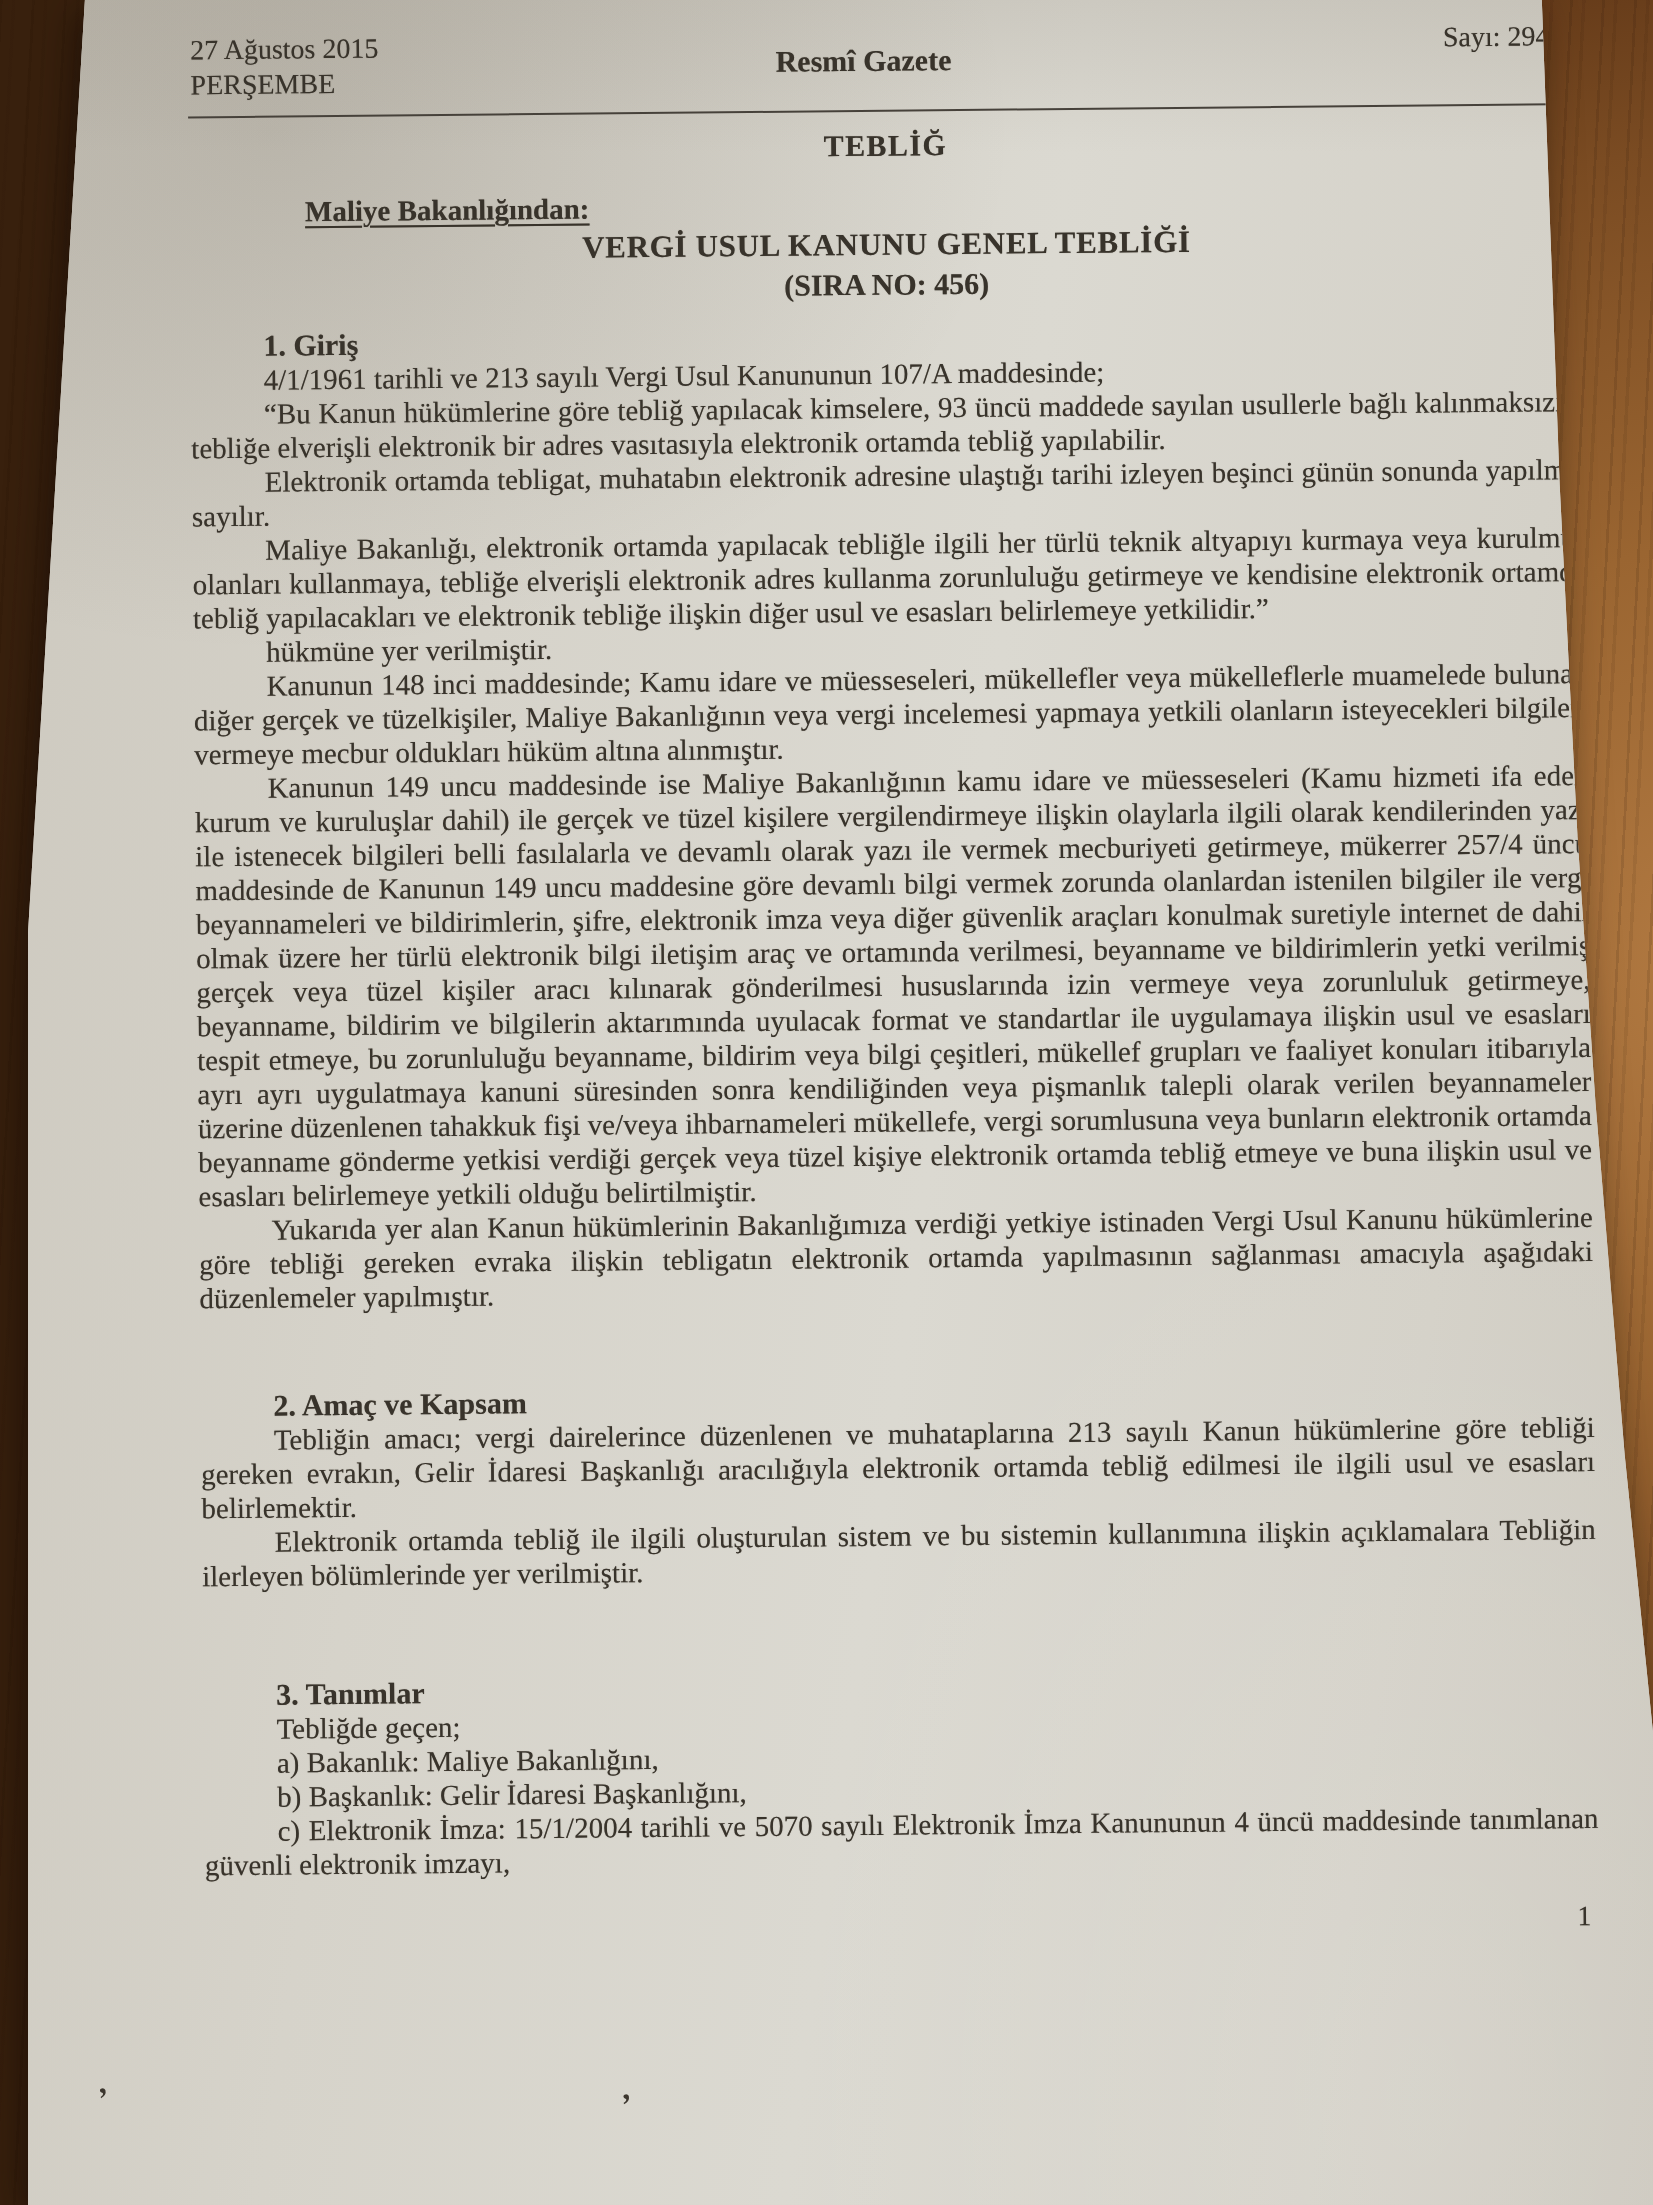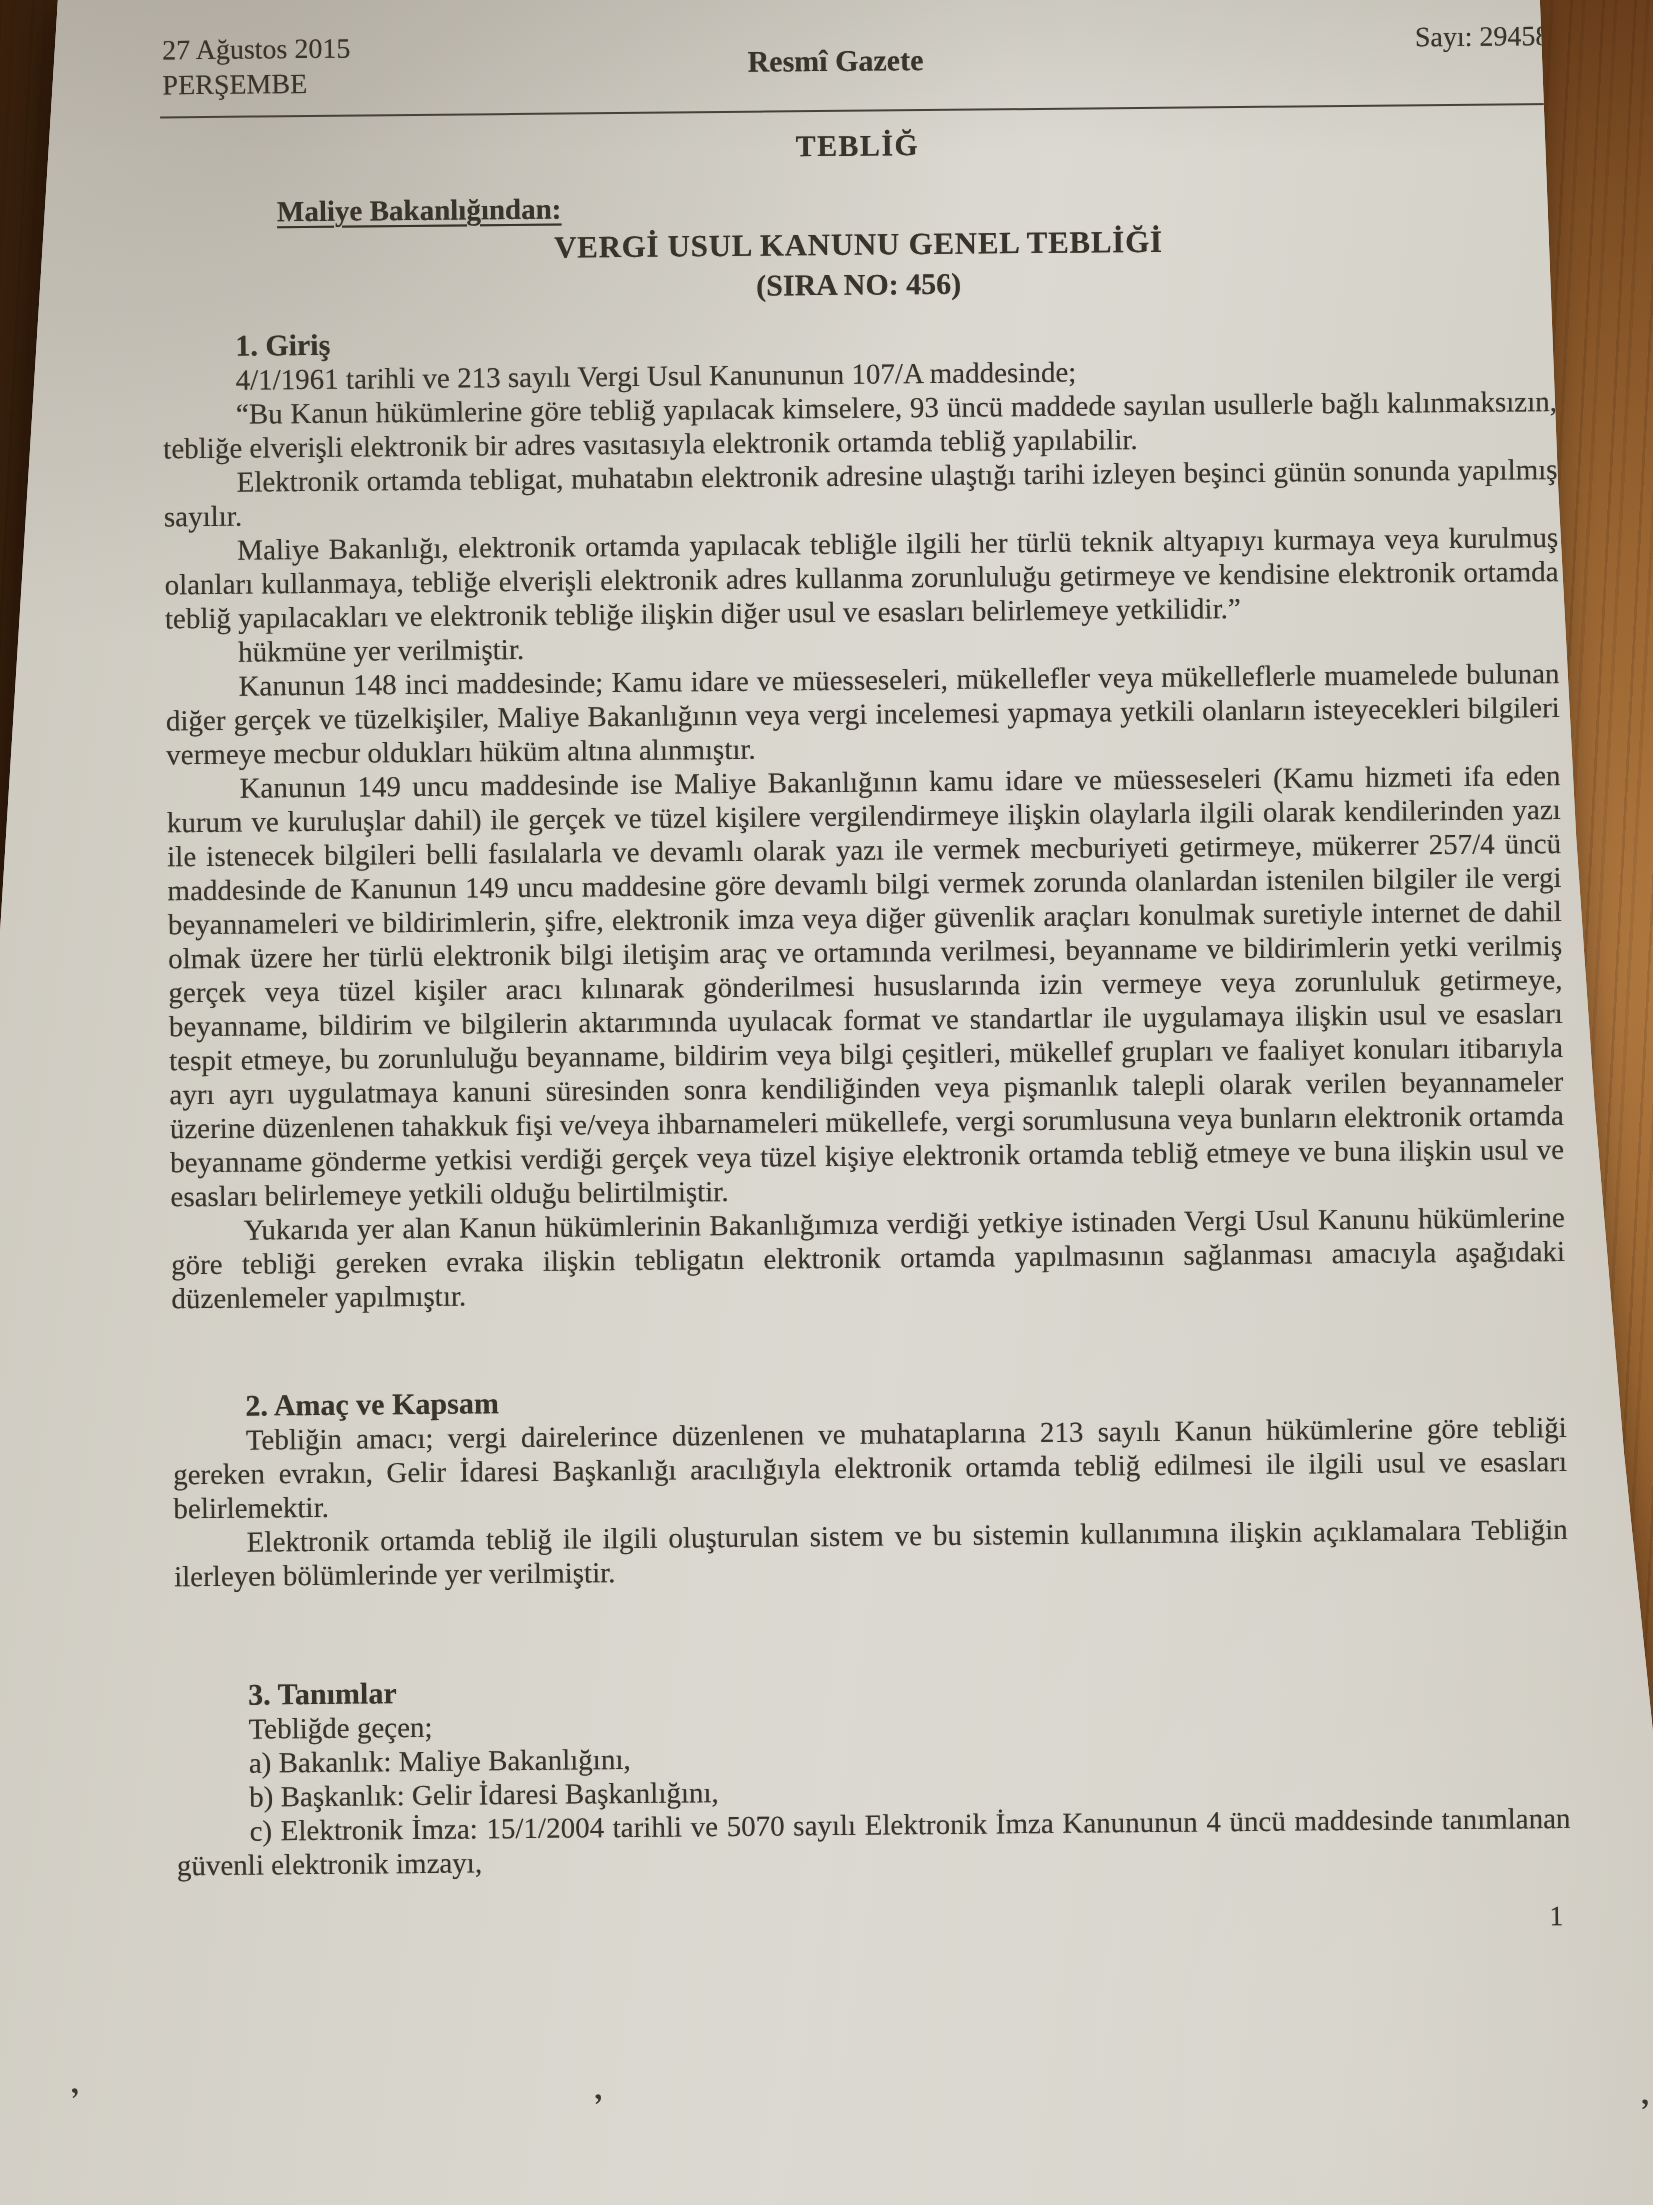--- a/index.html
+++ b/index.html
@@ -19,20 +19,21 @@
   }
   .paper{
     position:absolute;inset:0;
     clip-path:polygon(3.5% 0%, 93.1% 0%, 94.2% 22%, 95.3% 38%, 96.4% 50%, 98.2% 66%, 100% 79%, 100% 100%, 0% 100%, 0% 42.3%);
     background-image:
       linear-gradient(180deg, rgba(95,85,70,.12) 0%, rgba(0,0,0,0) 7%),
       radial-gradient(1351px 946px at 15% 6%, rgba(60,50,35,.16), rgba(0,0,0,0) 55%),
       radial-gradient(1081px 1622px at 85% 95%, rgba(255,255,252,.12), rgba(0,0,0,0) 60%),
       linear-gradient(98deg, #cdc9bf 0%, #d6d3ca 28%, #dbd9d1 55%, #d4d1c8 82%, #ccc8be 100%);
     background-color:#d5d2c9;
+    margin-left:28px;
   }
   .content{
     position:absolute;left:0;top:0;
     width:1654px;
     box-sizing:border-box;
     padding:26px 101px 0 159px;
     transform:rotate(-0.55deg);
     transform-origin:50% 0%;
     color:#38332b;
     font-size:29px;line-height:34px;

